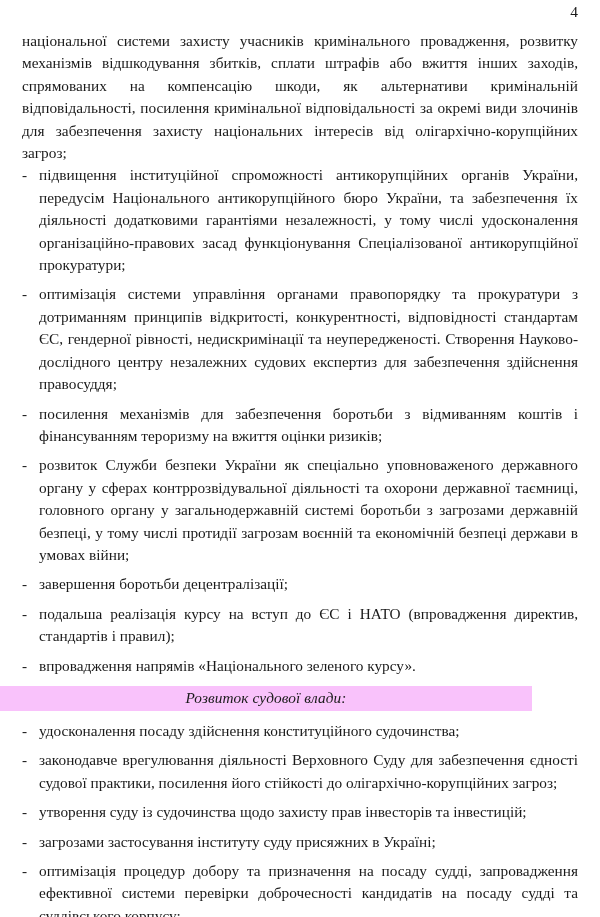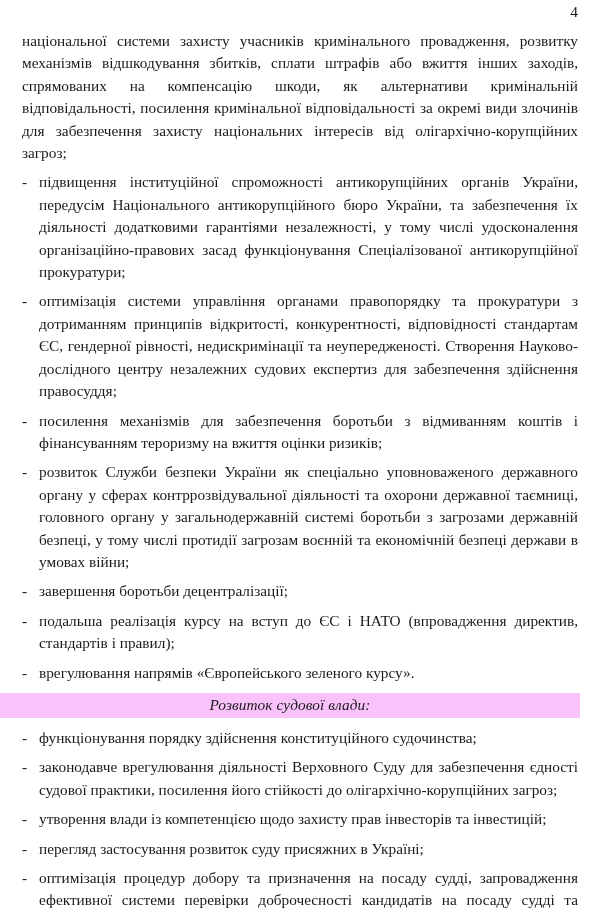--- a/index.html
+++ b/index.html
@@ -43,21 +43,21 @@
     left: 22px;
     width: 556px;
   }
 
   
   .para-continued {
     font-size: 15.3px;
     line-height: 22.4px;
     text-align: justify;
     text-align-last: left;
-    margin: 0 0 7px 0;
+    margin: 0 0 0 0;
     hyphens: none;
   }
 
   
   .bullet-list {
     list-style: none;
     margin: 0;
     padding: 0;
   }
   .bullet-item {
@@ -86,21 +86,21 @@
 
   
   .bullet-item .bullet-text,
   .para-continued {
     text-justify: inter-word;
   }
 
   
   .section-band {
     position: relative;
-    width: 580px;
+    width: 532px;
     margin-left: -22px;   
     box-sizing: border-box;
     padding: 2px 0 3px 0;
     text-align: center;
   }
   .section-band-title {
     display: inline-block;
     font-style: italic;
     font-size: 15.3px;
     line-height: 20px;
@@ -141,48 +141,48 @@
       <li class="bullet-item">
         <span class="dash">-</span>
         <span class="bullet-text">завершення боротьби децентралізації;</span>
       </li>
       <li class="bullet-item">
         <span class="dash">-</span>
         <span class="bullet-text">подальша реалізація курсу на вступ до ЄС і НАТО (впровадження директив, стандартів і правил);</span>
       </li>
       <li class="bullet-item">
         <span class="dash">-</span>
-        <span class="bullet-text">врегулювання напрямів «Європейського зеленого курсу».</span>
+        <span class="bullet-text">впровадження напрямів «Національного зеленого курсу».</span>
       </li>
     </ul>
 
     <div class="spacer-before-band"></div>
 
     <div class="section-band" style="background-color: rgb(249, 194, 251);">
       <span class="section-band-title">Розвиток судової влади:</span>
     </div>
 
     <div class="spacer-after-band"></div>
 
     <ul class="bullet-list">
       <li class="bullet-item">
         <span class="dash">-</span>
-        <span class="bullet-text">функціонування порядку здійснення конституційного судочинства;</span>
+        <span class="bullet-text">удосконалення посаду здійснення конституційного судочинства;</span>
       </li>
       <li class="bullet-item">
         <span class="dash">-</span>
         <span class="bullet-text">законодавче врегулювання діяльності Верховного Суду для забезпечення єдності судової практики, посилення його стійкості до олігархічно-корупційних загроз;</span>
       </li>
       <li class="bullet-item">
         <span class="dash">-</span>
-        <span class="bullet-text">утворення влади із компетенцією щодо захисту прав інвесторів та інвестицій;</span>
+        <span class="bullet-text">утворення суду із судочинства щодо захисту прав інвесторів та інвестицій;</span>
       </li>
       <li class="bullet-item">
         <span class="dash">-</span>
-        <span class="bullet-text">перегляд застосування розвиток суду присяжних в Україні;</span>
+        <span class="bullet-text">загрозами застосування інституту суду присяжних в Україні;</span>
       </li>
       <li class="bullet-item">
         <span class="dash">-</span>
         <span class="bullet-text">оптимізація процедур добору та призначення на посаду судді, запровадження ефективної системи перевірки доброчесності кандидатів на посаду судді та суддівського корпусу;</span>
       </li>
 
     </ul>
 
   </div>
 </div>

